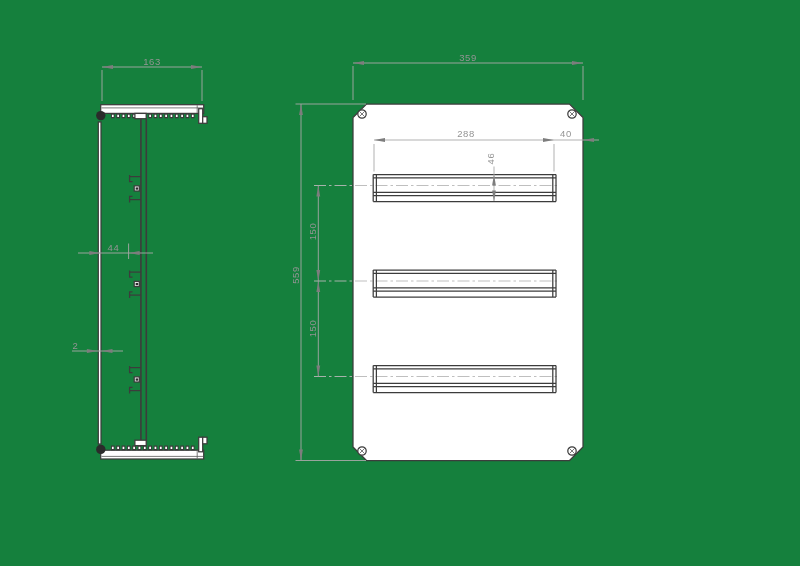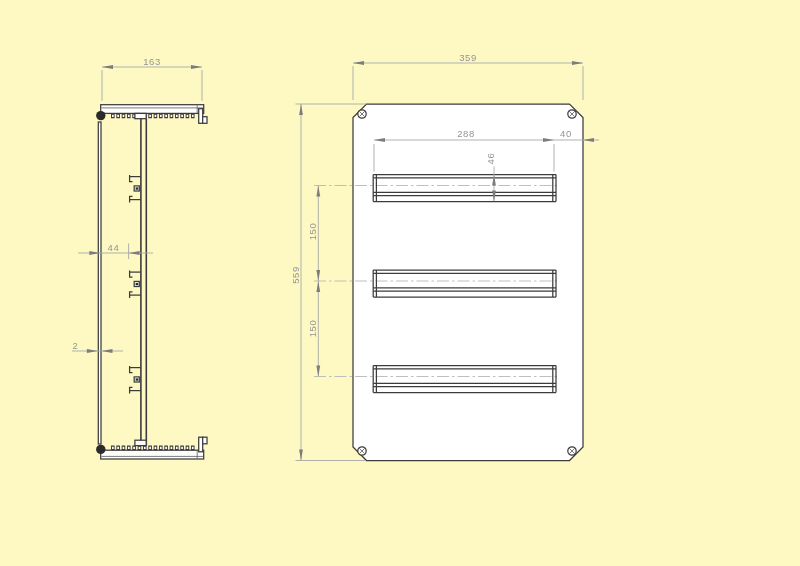--- a/index.html
+++ b/index.html
@@ -6,21 +6,21 @@
     margin: 0;
     padding: 0;
     background: #ffffff;
     width: 800px;
     height: 566px;
     overflow: hidden;
   }
   .drawing-wrap {
     width: 800px;
     height: 566px;
-    background: #fef9c3;
+    background: #15803d;
   }
   svg text {
     font-family: "Liberation Sans", "DejaVu Sans", sans-serif;
     font-size: 9.5px;
     fill: #949494;
     letter-spacing: 0.6px;
   }
   .ol  { stroke: #3c3c3c; stroke-width: 1.25; fill: none; }
   .olf { stroke: #3c3c3c; stroke-width: 1.25; fill: #ffffff; }
   .olt { stroke: #3c3c3c; stroke-width: 1.6;  fill: none; }

